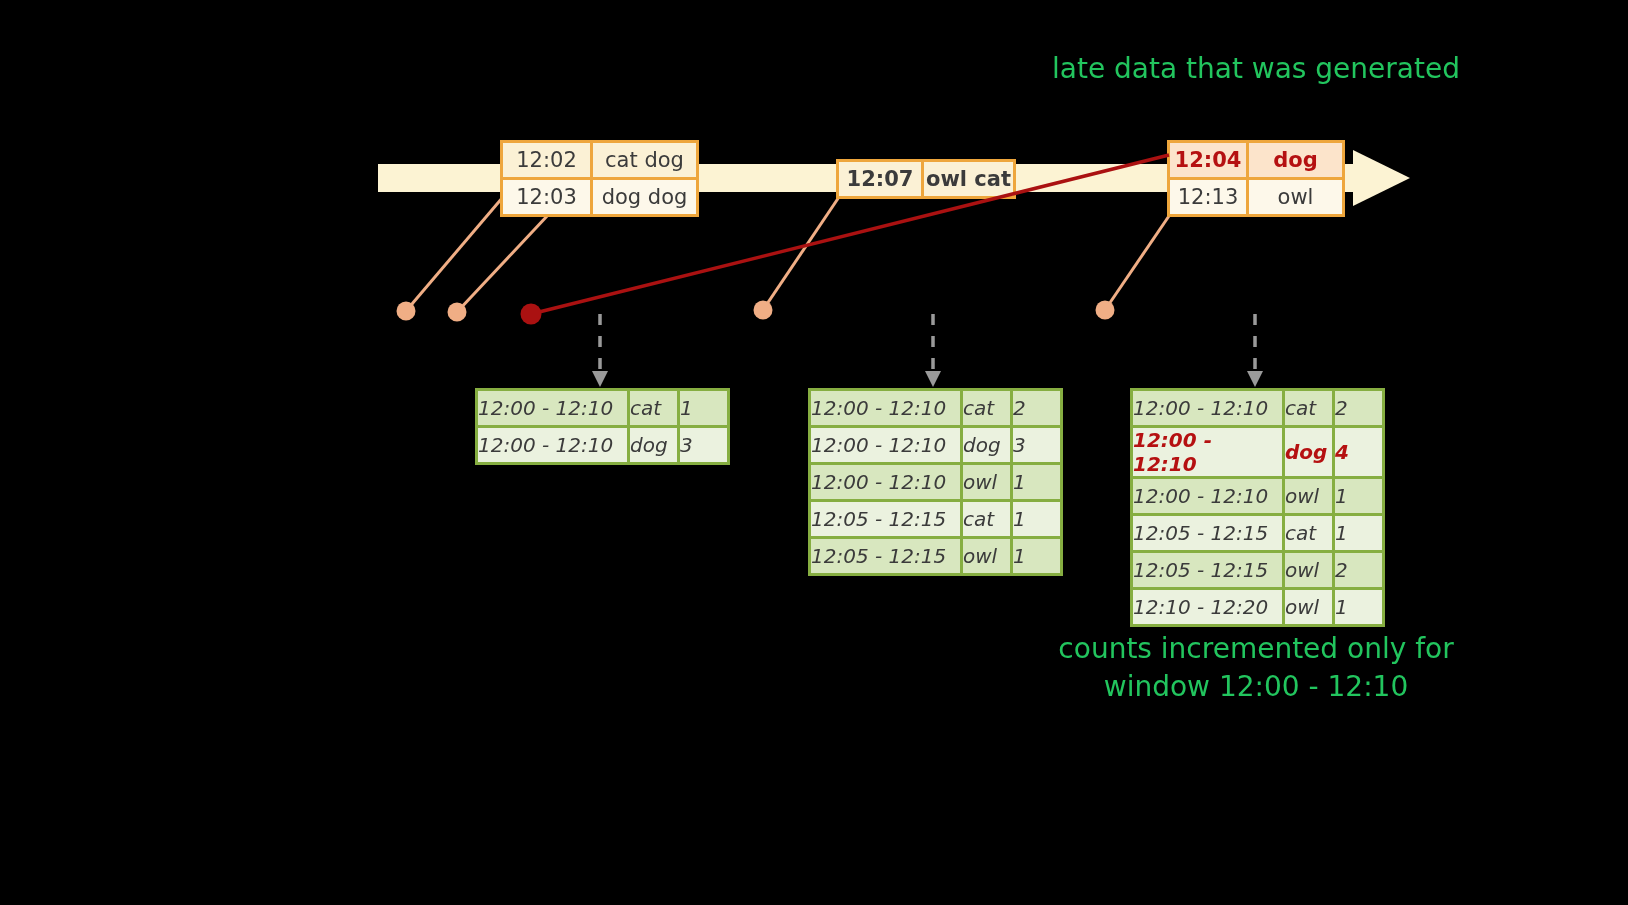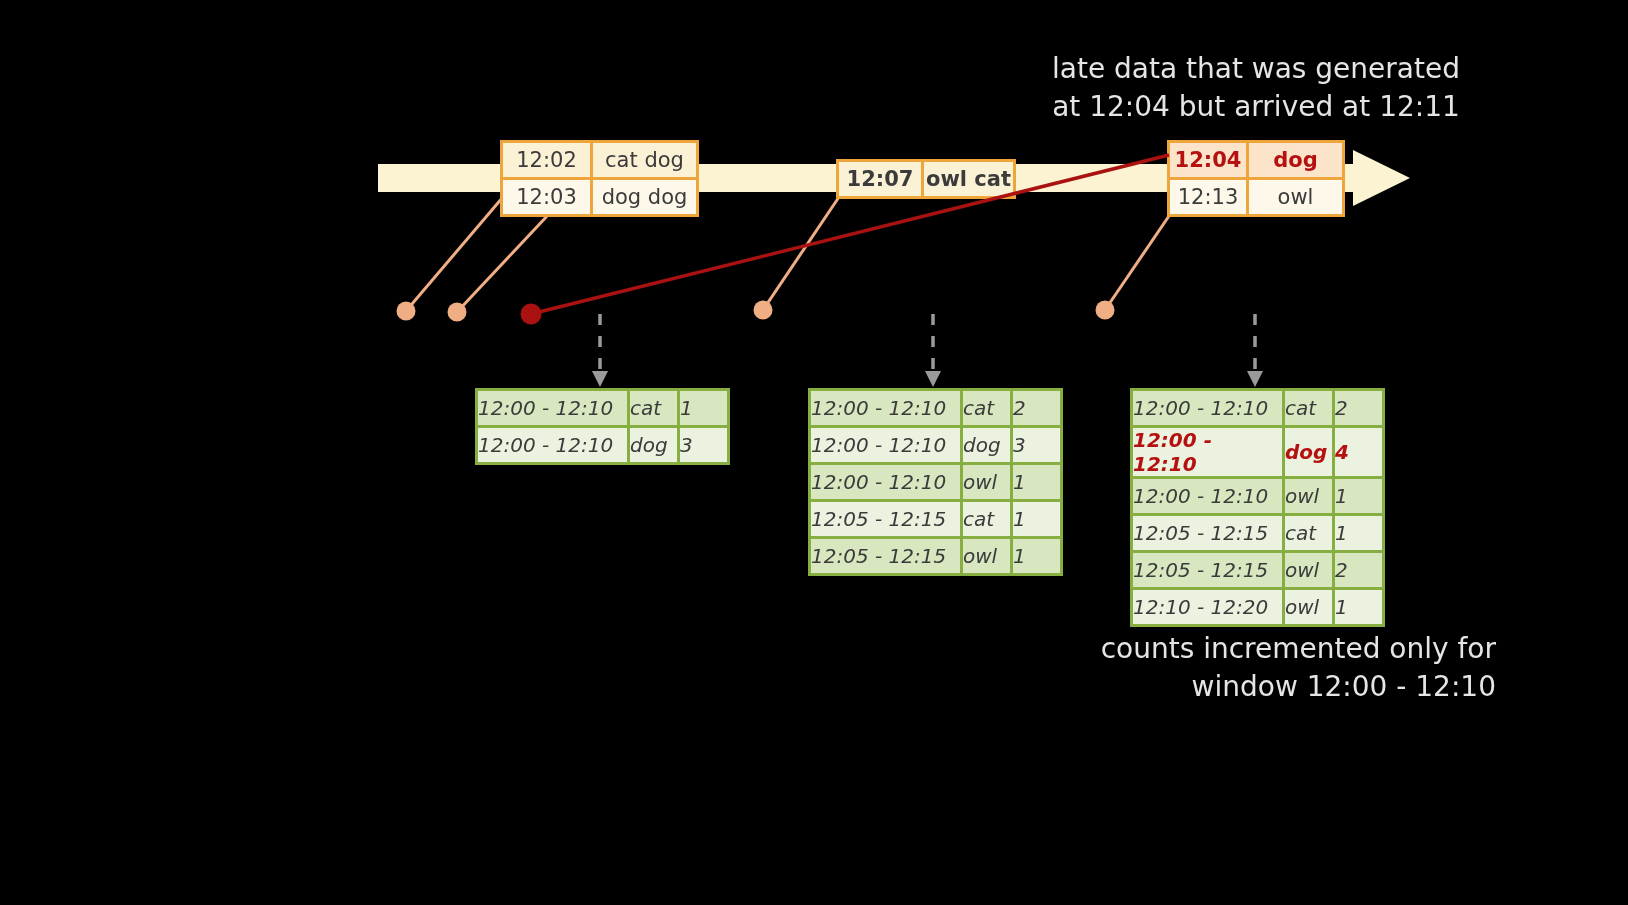--- a/index.html
+++ b/index.html
@@ -36,24 +36,24 @@
   table.result-table td.w { width:152px; }
   table.result-table td.k { width:50px; }
   table.result-table td.n { width:50px; }
   tr.row-odd  td { background:#d8e7bf; }
   tr.row-even td { background:#ebf2df; }
   tr.late-row td { color:#b51111; font-weight:bold; }
 
   
   .note {
     position:absolute; width:480px; text-align:center; z-index:2;
-    color:#e5e5e5; font-size:28px; line-height:38px;
+    color:#22c55e; font-size:28px; line-height:38px;
   }
   .note-top { left:1016px; top:50px; }
-  .note-bottom { left:1016px; top:630px;text-align:right; }
+  .note-bottom { left:1016px; top:630px; }
 </style>
 </head>
 <body>
 
 <div class="canvas">
 
   <svg class="layer behind" width="1628" height="905" viewBox="0 0 1628 905">
     <rect x="378" y="164" width="975" height="28" fill="#fcf3d3"></rect>
     <polygon points="1353,150 1410,178 1353,206" fill="#fcf3d3"></polygon>
 
@@ -74,21 +74,20 @@
     </g>
     <g fill="#9a9a9a">
       <polygon points="592,371 608,371 600,387"></polygon>
       <polygon points="925,371 941,371 933,387"></polygon>
       <polygon points="1247,371 1263,371 1255,387"></polygon>
     </g>
   </svg>
 
   <div class="note note-top">
     <div>late data that was generated</div>
-    <div>at 12:04 but arrived at 12:11</div>
   </div>
 
   <table class="event-box eb1" style="left:500px; top:140px;">
     <tbody>
         <tr class="cream-dark">
       <td class="c1">12:02</td>
       <td class="c2">cat dog</td>
     </tr>
     <tr class="cream-light">
       <td class="c1">12:03</td>

